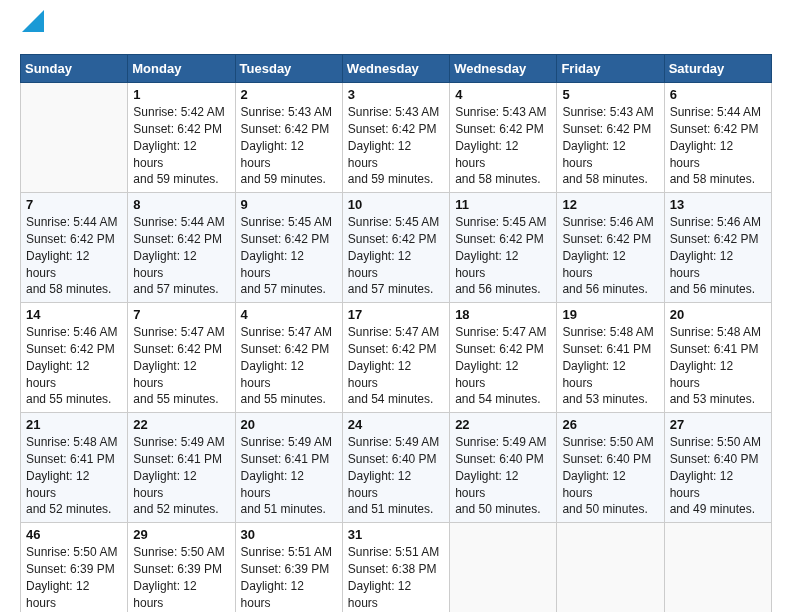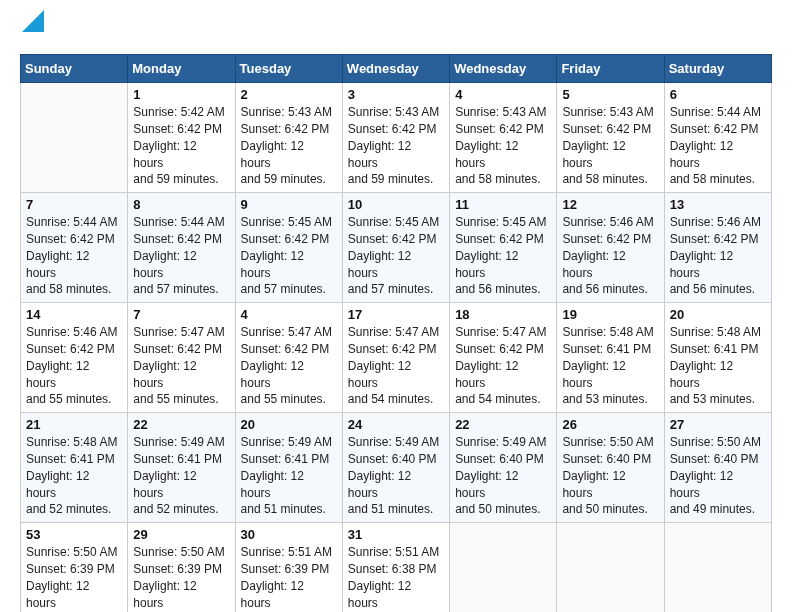--- a/index.html
+++ b/index.html
@@ -313,21 +313,21 @@
         <td>
           <div class="day-num">27</div>
           <div class="day-info" style="white-space: pre-line;">Sunrise: 5:50 AM
 Sunset: 6:40 PM
 Daylight: 12 hours
 and 49 minutes.</div>
         </td>
       </tr>
       <tr>
         <td>
-          <div class="day-num">53</div>
+          <div class="day-num">46</div>
           <div class="day-info" style="white-space: pre-line;">Sunrise: 5:50 AM
 Sunset: 6:39 PM
 Daylight: 12 hours
 and 49 minutes.</div>
         </td>
         <td>
           <div class="day-num">29</div>
           <div class="day-info" style="white-space: pre-line;">Sunrise: 5:50 AM
 Sunset: 6:39 PM
 Daylight: 12 hours

